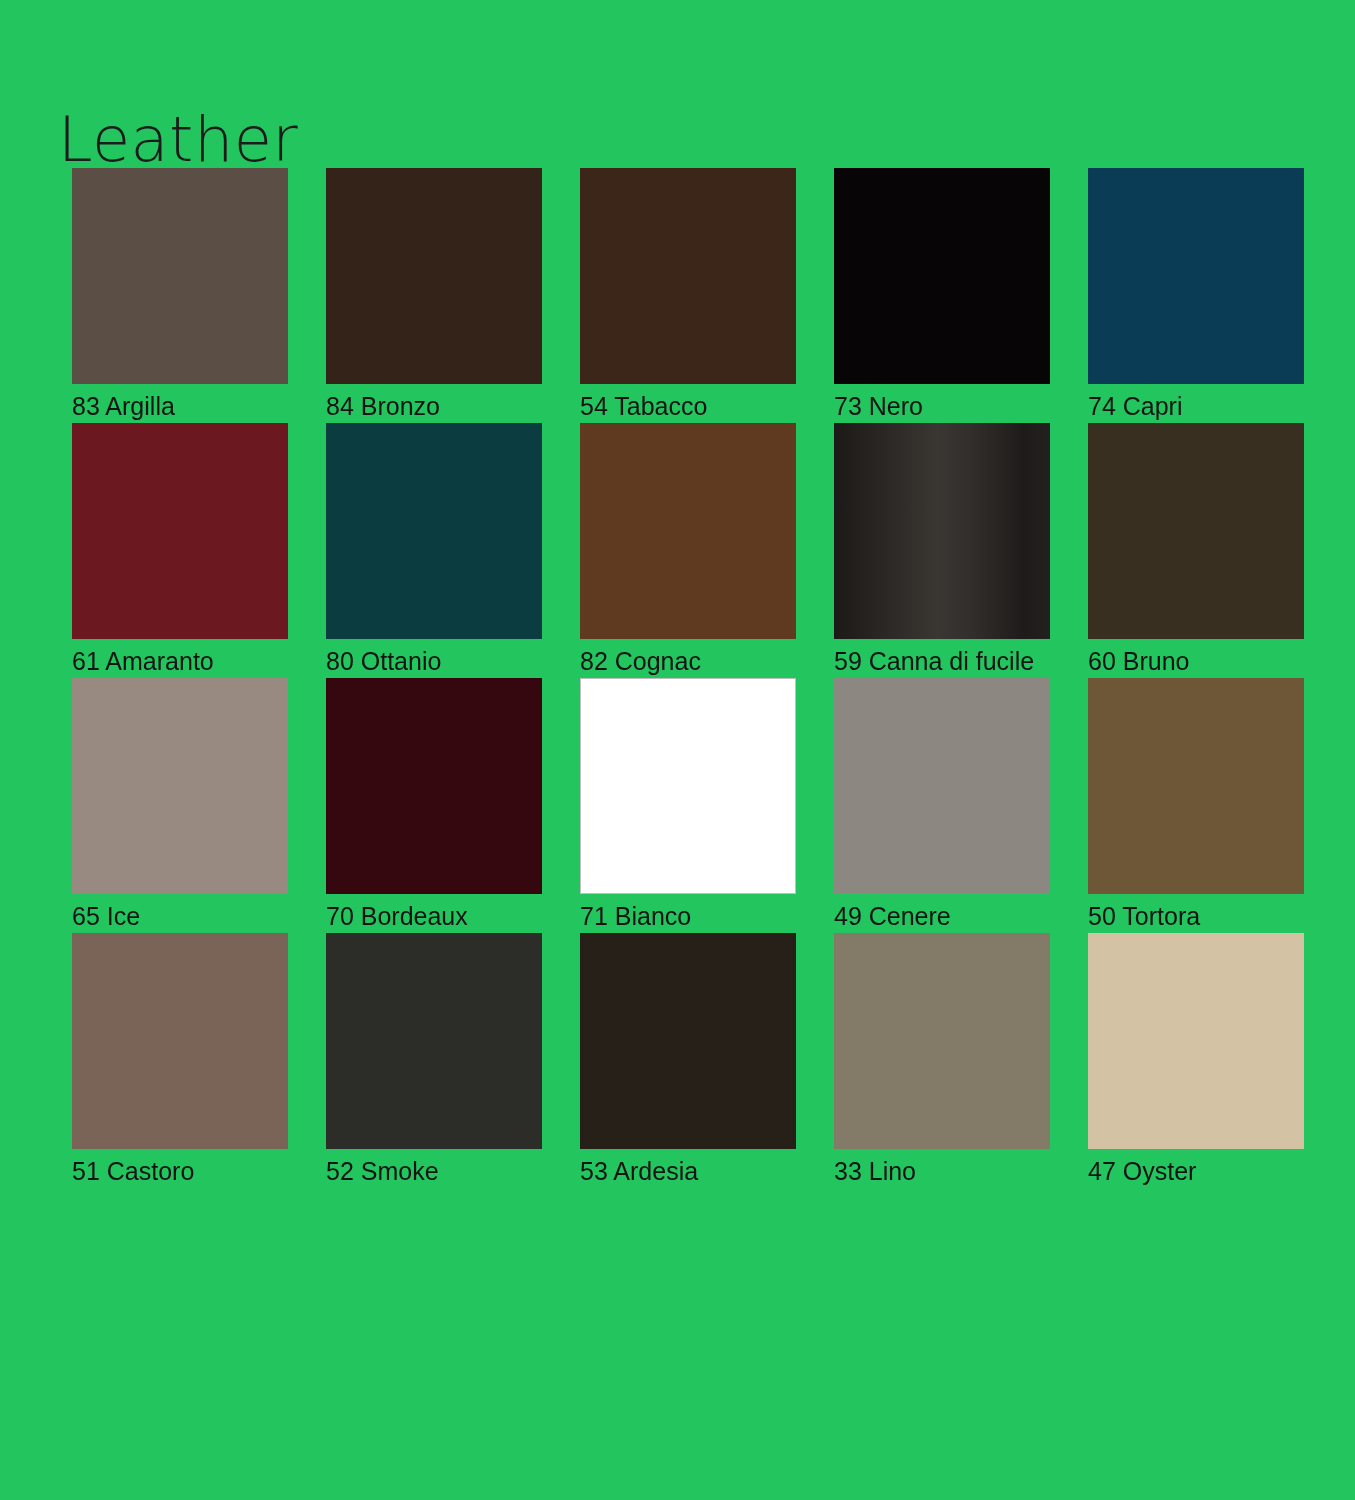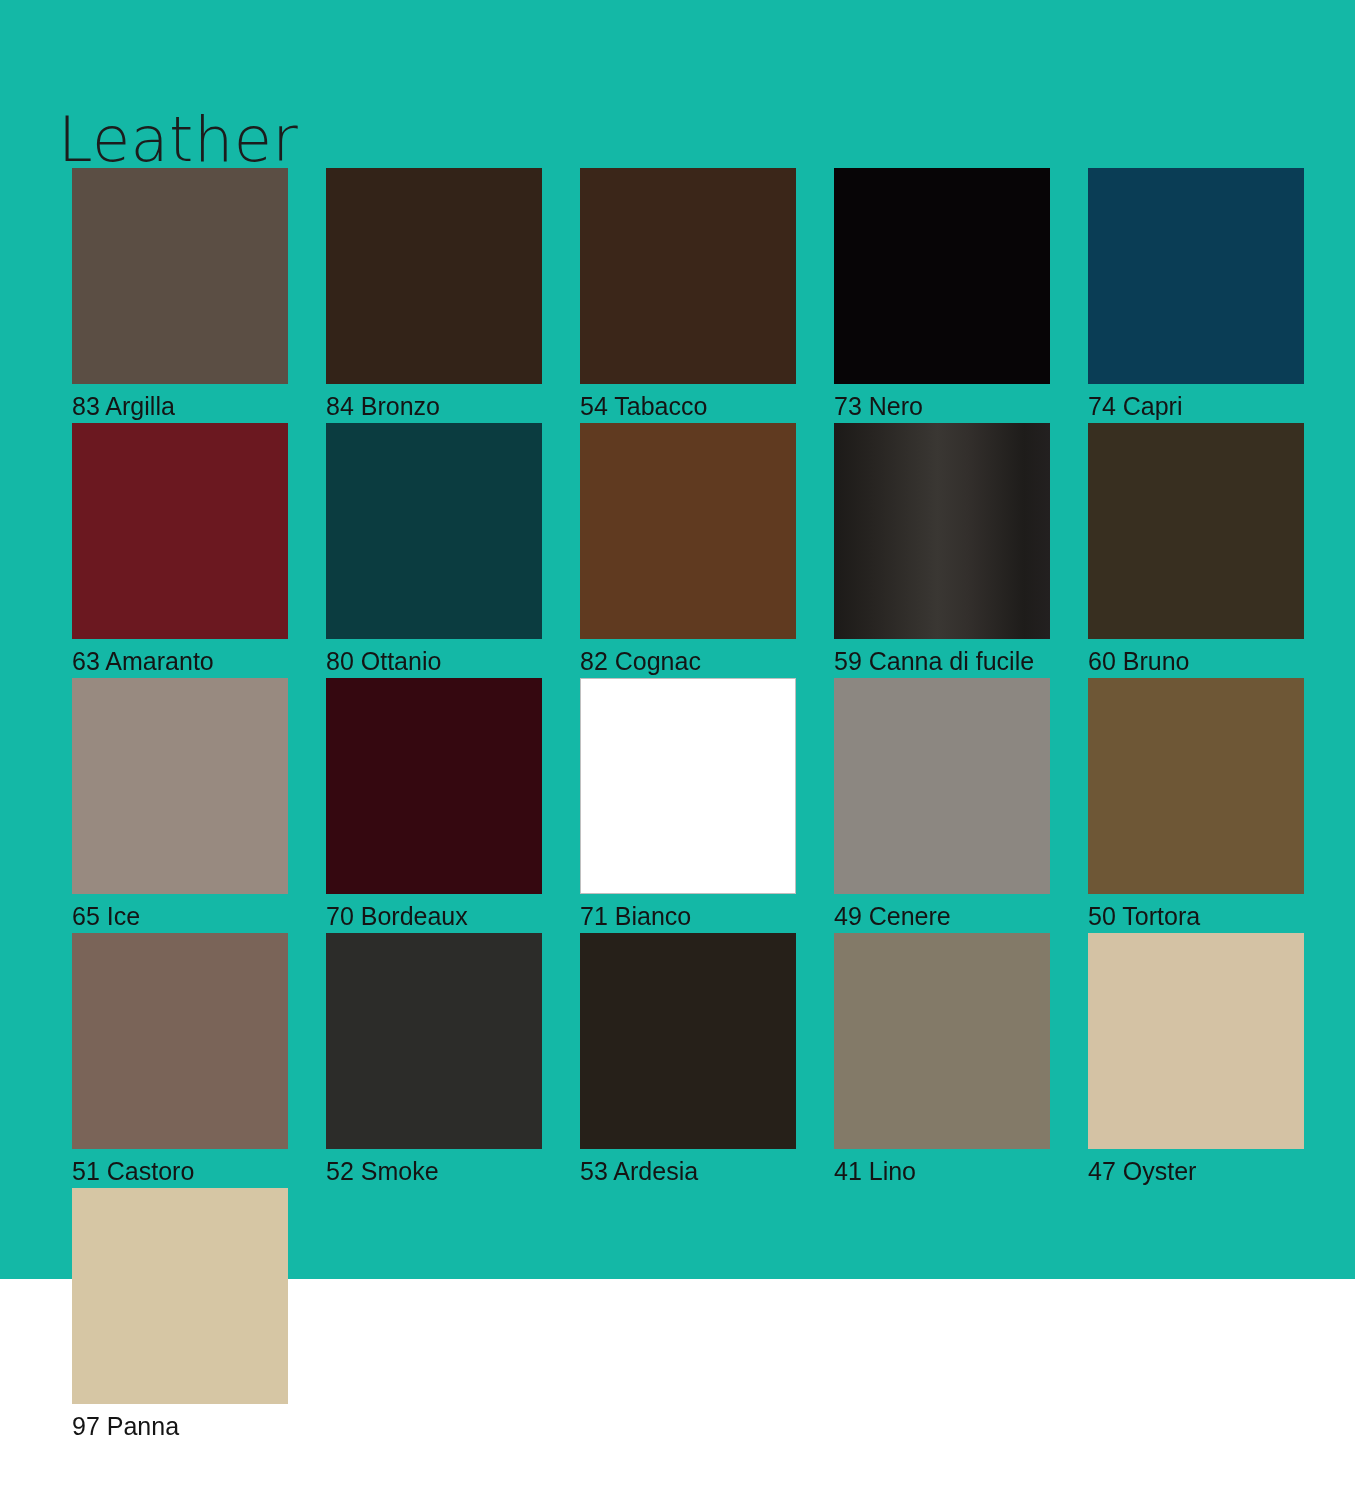--- a/index.html
+++ b/index.html
@@ -11,22 +11,22 @@
   body {
     width: 1355px;
     height: 1500px;
     font-family: "Liberation Sans", sans-serif;
     color: #1a1a1a;
     overflow: hidden;
   }
   .page {
     position: relative;
     width: 1355px;
-    height: 1279px;
-    background: #14b8a6;
+    height: 1500px;
+    background: #22c55e;
     box-sizing: border-box;
   }
   .page-title {
     position: absolute;
     left: 58px;
     top: 62px;
     font-family: "DejaVu Sans", sans-serif;
     font-weight: 300;
     font-size: 62px;
     line-height: 72px;
@@ -96,21 +96,21 @@
       <div class="swatch-cell">
         <div class="swatch-chip" style="background: rgb(7, 5, 6);"></div>
         <span class="swatch-label">73 Nero</span>
       </div>
       <div class="swatch-cell">
         <div class="swatch-chip" style="background: rgb(10, 61, 85);"></div>
         <span class="swatch-label">74 Capri</span>
       </div>
       <div class="swatch-cell">
         <div class="swatch-chip" style="background: rgb(107, 24, 32);"></div>
-        <span class="swatch-label">63 Amaranto</span>
+        <span class="swatch-label">61 Amaranto</span>
       </div>
       <div class="swatch-cell">
         <div class="swatch-chip" style="background: rgb(11, 60, 64);"></div>
         <span class="swatch-label">80 Ottanio</span>
       </div>
       <div class="swatch-cell">
         <div class="swatch-chip" style="background: rgb(96, 58, 32);"></div>
         <span class="swatch-label">82 Cognac</span>
       </div>
       <div class="swatch-cell">
@@ -148,29 +148,25 @@
       <div class="swatch-cell">
         <div class="swatch-chip" style="background: rgb(44, 44, 41);"></div>
         <span class="swatch-label">52 Smoke</span>
       </div>
       <div class="swatch-cell">
         <div class="swatch-chip" style="background: rgb(38, 32, 25);"></div>
         <span class="swatch-label">53 Ardesia</span>
       </div>
       <div class="swatch-cell">
         <div class="swatch-chip" style="background: rgb(131, 122, 104);"></div>
-        <span class="swatch-label">41 Lino</span>
+        <span class="swatch-label">33 Lino</span>
       </div>
       <div class="swatch-cell">
         <div class="swatch-chip" style="background: rgb(212, 194, 164);"></div>
         <span class="swatch-label">47 Oyster</span>
-      </div>
-      <div class="swatch-cell">
-        <div class="swatch-chip" style="background: rgb(214, 198, 164);"></div>
-        <span class="swatch-label">97 Panna</span>
       </div>
       <div class="swatch-cell empty">
         <div class="swatch-chip"></div>
         <span class="swatch-label"></span>
       </div>
     </div>
 
 </div>
 
 </body></html>

